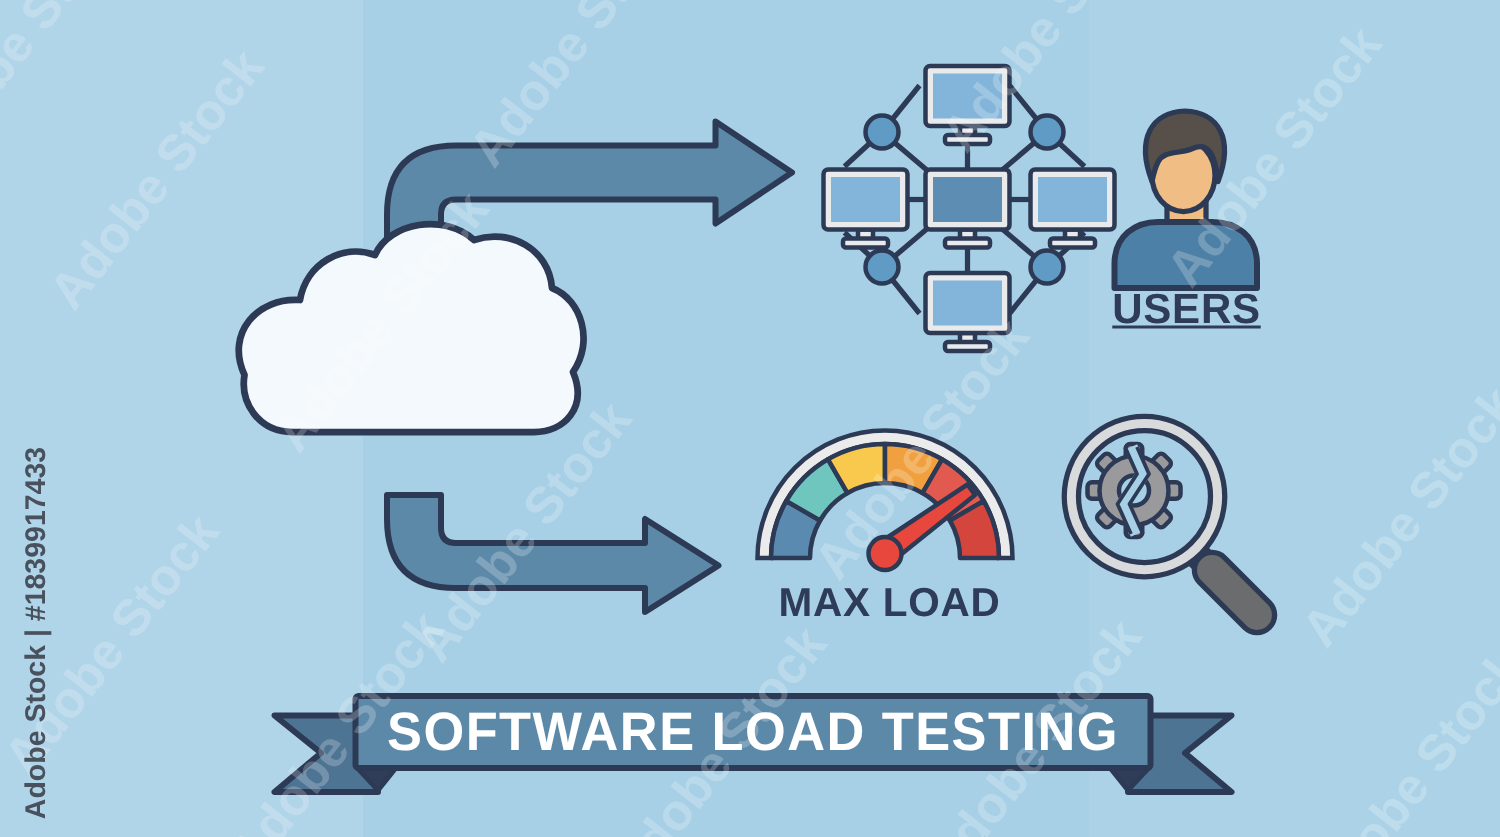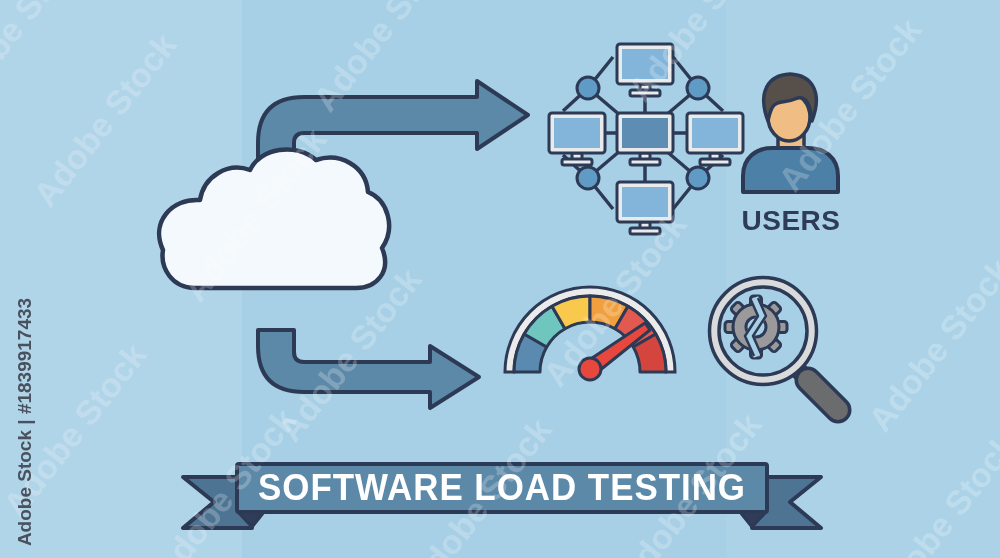--- a/index.html
+++ b/index.html
@@ -12,21 +12,21 @@
   .band{position:absolute;top:0;bottom:0;pointer-events:none;}
   .band-left{left:0;width:242px;background:rgba(255,255,255,0.10);}
   .band-right{left:726px;right:0;background:rgba(255,255,255,0.05);}
   svg{position:absolute;left:0;top:0;}
   .label{
     position:absolute;transform:translate(-50%,-50%);
     font-weight:bold;color:var(--label_text,#2e3c59);
     white-space:nowrap;letter-spacing:.5px;
   }
   .label-server{left:266px;top:308px;font-size:27px;}
-  .label-users{left:791px;top:221px;font-size:28px;}
+  .label-users{left:791px;top:206px;font-size:28px;text-decoration:underline;}
   .label-maxload{left:593px;top:402px;font-size:27px;}
   .label-banner{
     left:502px;top:488px;font-size:36px;color:var(--banner_text,#ffffff);
     transform:translate(-50%,-50%) scaleX(.97);letter-spacing:1px;
   }
   .wm-tile{
     position:absolute;transform:translate(-50%,-50%) rotate(-52deg);
     font-size:34px;font-weight:600;color:#ffffff;opacity:.22;
     white-space:nowrap;pointer-events:none;z-index:50;
   }
@@ -158,20 +158,21 @@
     <g>
       <path d="M252,477 L183,477 L214,502 L183,528 L252,528 Z" fill="var(--ribbon_fork)" stroke="var(--outline)" stroke-width="4" stroke-linejoin="round"></path>
       <path d="M752,477 L821,477 L790,502 L821,528 L752,528 Z" fill="var(--ribbon_fork)" stroke="var(--outline)" stroke-width="4" stroke-linejoin="round"></path>
       <path d="M238,512 L264,512 L252,527 Z" fill="var(--ribbon_fold)" stroke="var(--outline)" stroke-width="3" stroke-linejoin="round"></path>
       <path d="M740,512 L766,512 L752,527 Z" fill="var(--ribbon_fold)" stroke="var(--outline)" stroke-width="3" stroke-linejoin="round"></path>
       <rect x="237" y="464" width="530" height="48" rx="2" fill="var(--ribbon)" stroke="var(--outline)" stroke-width="4"></rect>
     </g>
   </svg>
 
   <div class="label label-users">USERS</div>
+  <div class="label label-maxload">MAX LOAD</div>
   <div class="label label-banner">SOFTWARE LOAD TESTING</div>
 
   <span class="wm-tile" style="left:15px;top:25px">Adobe Stock</span>
   <span class="wm-tile" style="left:105px;top:120px">Adobe Stock</span>
   <span class="wm-tile" style="left:255px;top:215px">Adobe Stock</span>
   <span class="wm-tile" style="left:385px;top:25px">Adobe Stock</span>
   <span class="wm-tile" style="left:350px;top:355px">Adobe Stock</span>
   <span class="wm-tile" style="left:615px;top:300px">Adobe Stock</span>
   <span class="wm-tile" style="left:700px;top:15px">Adobe Stock</span>
   <span class="wm-tile" style="left:850px;top:105px">Adobe Stock</span>

